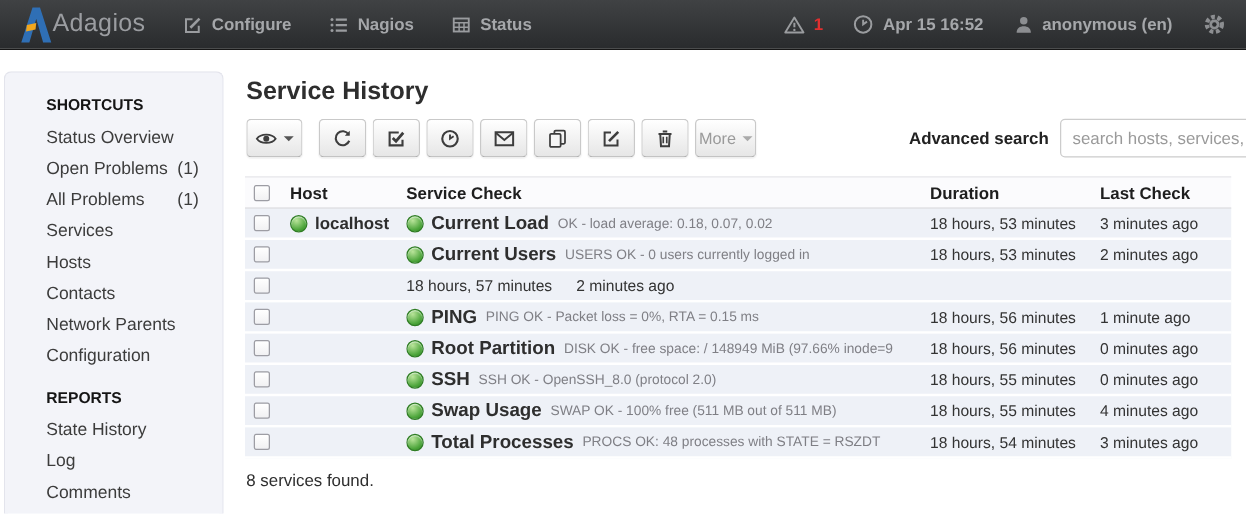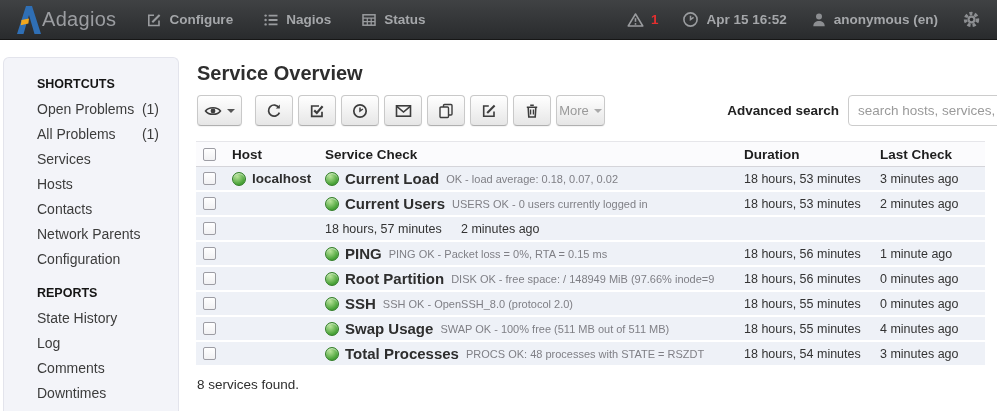--- a/index.html
+++ b/index.html
@@ -134,20 +134,24 @@
       <circle cx="9.5" cy="9.5" r="4" fill="#8c8e91"></circle>
       <circle cx="9.5" cy="9.5" r="1.8" fill="#2b2d2f"></circle>
     </svg>
   </div>
 </div>
 
 <div class="sidebar">
   <div class="side-sec">
     <div class="side-title">SHORTCUTS</div>
     <div class="side-items">
+  <div class="side-item">
+    <span>Status Overview</span>
+    
+  </div>
 
   <div class="side-item">
     <span>Open Problems</span>
     <span class="side-count">(1)</span>
   </div>
 
   <div class="side-item">
     <span>All Problems</span>
     <span class="side-count">(1)</span>
   </div>
@@ -197,21 +201,21 @@
   </div>
 
   <div class="side-item">
     <span>Downtimes</span>
     
   </div>
 </div>
   </div>
 </div>
 
-<div class="page-title">Service Overview</div>
+<div class="page-title">Service History</div>
 
 <div class="toolbar">
   <div class="btn btn-eye">
     <svg width="18" height="14" viewBox="0 0 18 14">
       <path d="M1.5 7C4.5 2.6 13.5 2.6 16.5 7C13.5 11.4 4.5 11.4 1.5 7Z" fill="none" stroke="#3d3d3d" stroke-width="1.5"></path>
       <circle cx="9" cy="7" r="2.4" fill="#3d3d3d"></circle>
     </svg>
     <span class="caret"></span>
   </div>
 

